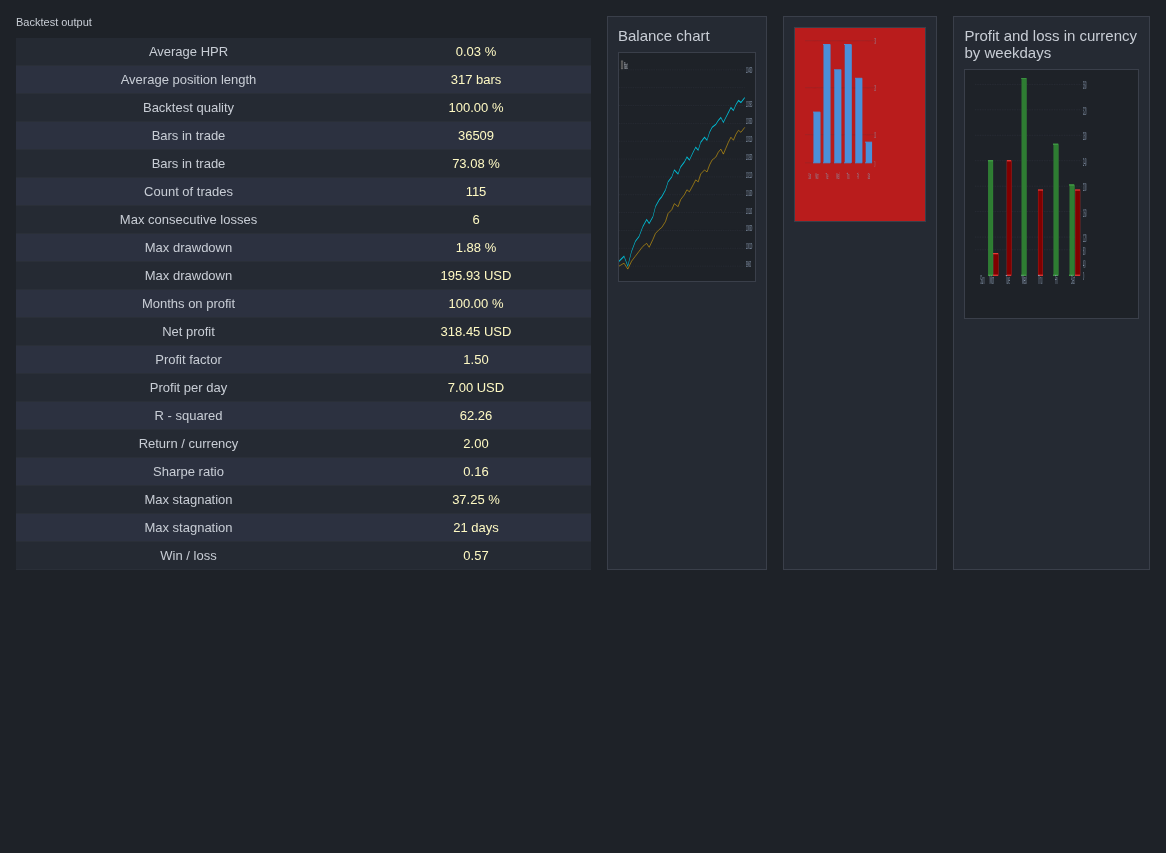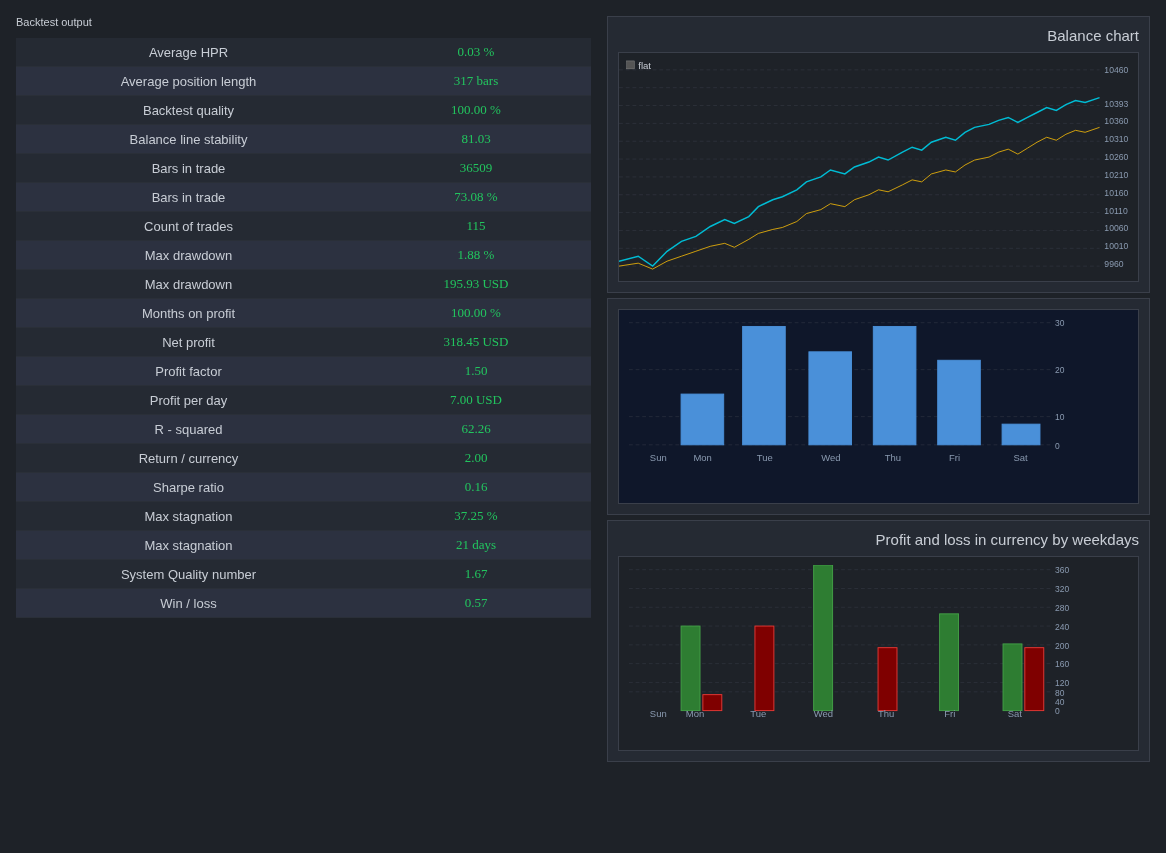--- a/index.html
+++ b/index.html
@@ -42,31 +42,29 @@
     }
     .stats-table td {
       padding: 6px 10px;
       color: #c8cdd5;
       text-align: center;
     }
     .stats-table td:first-child {
       width: 60%;
     }
     .stats-table td:last-child {
-      color: #22c55e;
-      font-family: Liberation Serif, serif;
+      color: #fef9c3;
     }
 
     
     .right-panel {
       flex: 1;
       display: flex;
-      flex-direction: column;
-      gap: 5px;
-      text-align: right;
+      flex-direction: row;
+      gap: 16px;
     }
 
     
     .chart-section {
       background: #252a33;
       border: 1px solid #3a3f4a;
       padding: 10px;
     }
     .chart-title {
       font-size: 15px;
@@ -82,32 +80,32 @@
     }
     .balance-chart-area svg {
       width: 100%;
       height: 100%;
     }
 
     
     .bar-chart-area {
       position: relative;
       height: 195px;
-      background: #0f172a;
+      background: #b91c1c;
       border: 1px solid #3a3f4a;
       padding: 8px 45px 30px 10px;
     }
     .bar-chart-area svg {
       width: 100%;
       height: 100%;
     }
 
     .pnl-chart-area {
       position: relative;
-      height: 195px;
+      height: 250px;
       background: #1e2228;
       border: 1px solid #3a3f4a;
       padding: 8px 45px 30px 10px;
     }
     .pnl-chart-area svg {
       width: 100%;
       height: 100%;
     }
   </style>
 </head>
@@ -125,36 +123,36 @@
           </tr>
           <tr>
             <td>Average position length</td>
             <td>317 bars</td>
           </tr>
           <tr>
             <td>Backtest quality</td>
             <td>100.00 %</td>
           </tr>
           <tr>
-            <td>Balance line stability</td>
-            <td>81.03</td>
-          </tr>
-          <tr>
             <td>Bars in trade</td>
             <td>36509</td>
           </tr>
           <tr>
             <td>Bars in trade</td>
             <td>73.08 %</td>
           </tr>
           <tr>
             <td>Count of trades</td>
             <td>115</td>
           </tr>
           <tr>
+            <td>Max consecutive losses</td>
+            <td>6</td>
+          </tr>
+          <tr>
             <td>Max drawdown</td>
             <td>1.88 %</td>
           </tr>
           <tr>
             <td>Max drawdown</td>
             <td>195.93 USD</td>
           </tr>
           <tr>
             <td>Months on profit</td>
             <td>100.00 %</td>
@@ -183,24 +181,20 @@
             <td>Sharpe ratio</td>
             <td>0.16</td>
           </tr>
           <tr>
             <td>Max stagnation</td>
             <td>37.25 %</td>
           </tr>
           <tr>
             <td>Max stagnation</td>
             <td>21 days</td>
-          </tr>
-          <tr>
-            <td>System Quality number</td>
-            <td>1.67</td>
           </tr>
           <tr>
             <td>Win / loss</td>
             <td>0.57</td>
           </tr>
         </tbody>
     </table>
   </div>
 
   <div class="right-panel">

